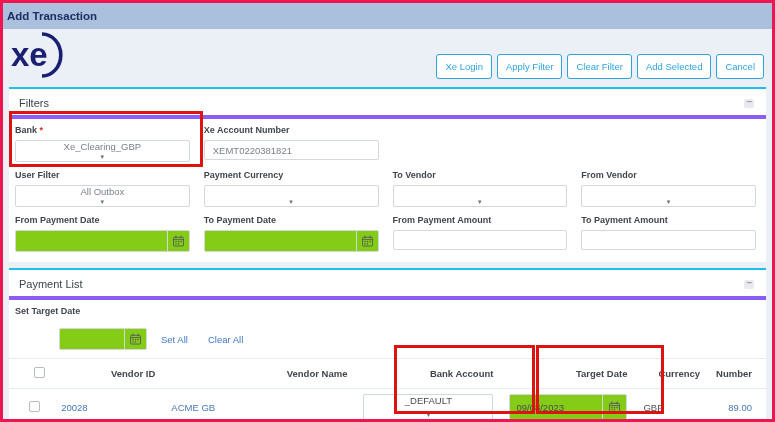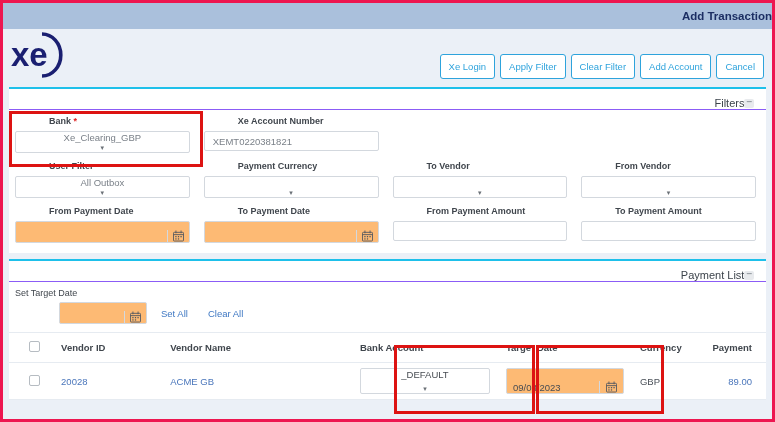--- a/index.html
+++ b/index.html
@@ -4,72 +4,72 @@
 <style>
   * { margin:0; padding:0; box-sizing:border-box; }
   html,body { width:775px; height:422px; font-family:"Liberation Sans", sans-serif; background:#fff; }
 
   .window {
     position:relative; width:775px; height:422px;
     border:3px solid #ed1650; background:#ebf0f7; overflow:hidden;
   }
   .titlebar {
     height:26px; background:#aac0dc; display:flex; align-items:center;
-    padding-left:4px; font-size:11.5px; font-weight:bold; color:#1c2e63;justify-content:flex-end;
+    padding-left:4px; font-size:11.5px; font-weight:bold; color:#1c2e63;
   }
   .content { padding:0 6px; }
 
   
   .header-row { display:flex; justify-content:space-between; align-items:flex-end; height:58px; padding:2px 2px 8px 2px; }
   .logo { display:flex; align-items:center; }
   .toolbar { display:flex; gap:5px;padding-left:20px; }
   .btn {
     background:#fff; border:1px solid #2ea3dc; color:#2ea3dc; border-radius:3px;
     font-size:9.5px; padding:6px 8px; font-family:"Liberation Sans", sans-serif; cursor:pointer;
   }
 
   
   .card { background:#fff; border-top:2px solid #1ec0ea; }
   .filters-card { margin-bottom:6px; }
   .section-head {
-    display:flex; justify-content:flex-end; align-items:center;
-    padding:8px 12px 0 10px; border-bottom:1px solid #8b5cf6;
+    display:flex; justify-content:space-between; align-items:center;
+    padding:8px 12px 6px 10px; border-bottom:4px solid #8b5cf6;
     font-size:11px; color:#3c434b;
   }
   .collapse { color:#9aa0a6; font-weight:bold; font-size:10px; cursor:pointer; background:#e8eaed; line-height:6px; padding:0 2px 3px 2px; border-radius:2px; }
 
   
   .filter-grid {
     display:grid; grid-template-columns:repeat(4, 1fr);
     column-gap:14px; row-gap:8px; padding:6px 10px 10px 6px;
   }
   .field { display:flex; flex-direction:column; }
-  .field label { font-size:9px; font-weight:bold; color:#40464d; margin-bottom:5px;margin-left:34px; }
+  .field label { font-size:9px; font-weight:bold; color:#40464d; margin-bottom:5px; }
   .req { color:#e02020; }
   .control {
     height:22px; border:1px solid #d3d8de; border-radius:2px; background:#fff;
     display:flex; align-items:center; padding:0 8px; font-size:9.5px; color:#7a8088;flex-direction:column;
   }
   .select-control { justify-content:space-between; cursor:pointer; }
   .chev { font-size:7px; color:#6b7177; }
-  .input-group { display:flex; height:22px; border:1px solid #d3d8de; border-radius:2px; background:#fdba74;align-items:flex-end; }
+  .input-group { display:flex; height:22px; border:1px solid #d3d8de; border-radius:2px; background:#84cc16; }
   .input-group input { flex:1; border:none; outline:none; min-width:0; padding:0 6px; font-size:9.5px; color:#474c52; font-family:"Liberation Sans", sans-serif; background:transparent; }
   .cal-btn { width:22px; border-left:1px solid #d3d8de; display:flex; align-items:center; justify-content:center; cursor:pointer; }
   .text-input { height:20px; width:100%; border:1px solid #d3d8de; border-radius:2px; padding:0 8px; font-size:9.5px; color:#7a8088; font-family:"Liberation Sans", sans-serif; outline:none; }
 
   
   .set-target { padding:6px 10px 8px 6px; }
-  .set-target .lbl { font-size:9px; font-weight:normal; color:#40464d; margin-bottom:4px; }
+  .set-target .lbl { font-size:9px; font-weight:bold; color:#40464d; margin-bottom:12px; }
   .set-target-row { display:flex; align-items:center;padding-left:44px; }
   .set-target-row .input-group { width:88px; }
   .link { font-size:9.5px; color:#3f78c3; margin-left:20px; cursor:pointer; text-decoration:none; }
   .link.first { margin-left:14px; }
 
   table { width:100%; border-collapse:collapse; font-size:9.5px; }
-  th { text-align:left; font-weight:bold; color:#40464d; padding:8px 8px;
+  th { text-align:right; font-weight:bold; color:#40464d; padding:8px 8px;
        border-top:1px solid #e6ebf1; border-bottom:1px solid #e6ebf1; }
   td { padding:5px 8px; border-bottom:1px solid #e6ebf1; color:#4a5058; vertical-align:middle; }
   .col-check { width:45px; padding-left:20px; }
   .col-vid { width:120px; }
   .col-vname { width:215px; }
   .col-bank { width:140px; }
   .col-tdate { width:130px; }
   .col-cur { width:75px; }
   .col-amt { text-align:right; padding-right:14px; }
   .blue { color:#4a76bb; }
@@ -99,21 +99,21 @@
       <div class="logo">
         <svg width="56" height="48" viewBox="0 0 56 48">
           <text x="0" y="35" font-family="Liberation Sans, sans-serif" font-weight="bold" font-size="33" fill="#1a1f71">xe</text>
           <path d="M31 3 A 17 19 0 1 1 31 45" stroke="#1a1f71" stroke-width="3.6" fill="none"></path>
         </svg>
       </div>
       <div class="toolbar">
         <button class="btn">Xe Login</button>
         <button class="btn">Apply Filter</button>
         <button class="btn">Clear Filter</button>
-        <button class="btn">Add Account</button>
+        <button class="btn">Add Selected</button>
         <button class="btn">Cancel</button>
       </div>
     </div>
 
     <div class="card filters-card">
       <div class="section-head">
         <span>Filters</span>
         <span class="collapse">–</span>
       </div>
       <div class="filter-grid">
@@ -262,21 +262,21 @@
 
       <table>
         <thead>
           <tr>
             <th class="col-check"><span class="checkbox"></span></th>
             <th class="col-vid">Vendor ID</th>
             <th class="col-vname">Vendor Name</th>
             <th class="col-bank">Bank Account</th>
             <th class="col-tdate">Target Date</th>
             <th class="col-cur">Currency</th>
-            <th class="col-amt">Payment</th>
+            <th class="col-amt">Number</th>
           </tr>
         </thead>
         <tbody>
           <tr>
             <td class="col-check"><span class="checkbox"></span></td>
             <td class="col-vid blue">20028</td>
             <td class="col-vname blue">ACME GB</td>
             <td class="col-bank">
               <div class="control select-control">
                 <span>_DEFAULT</span>

